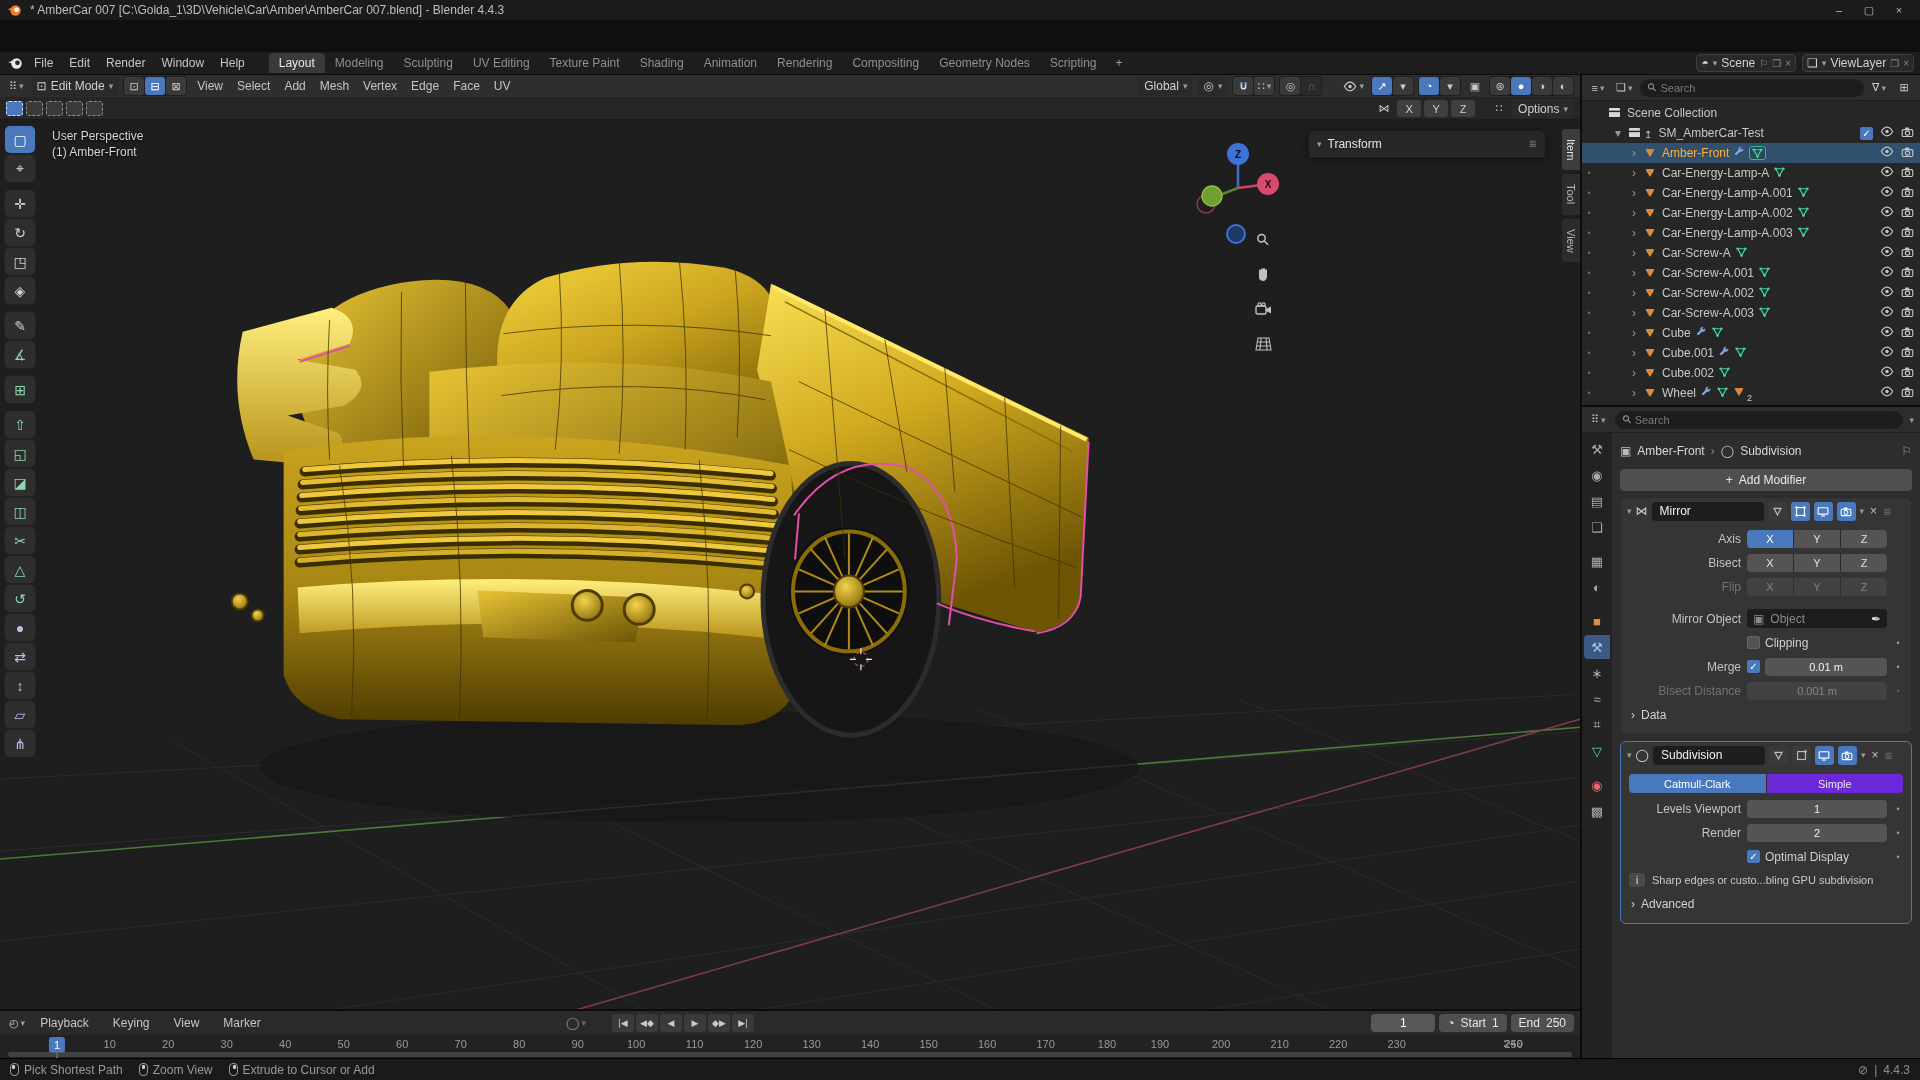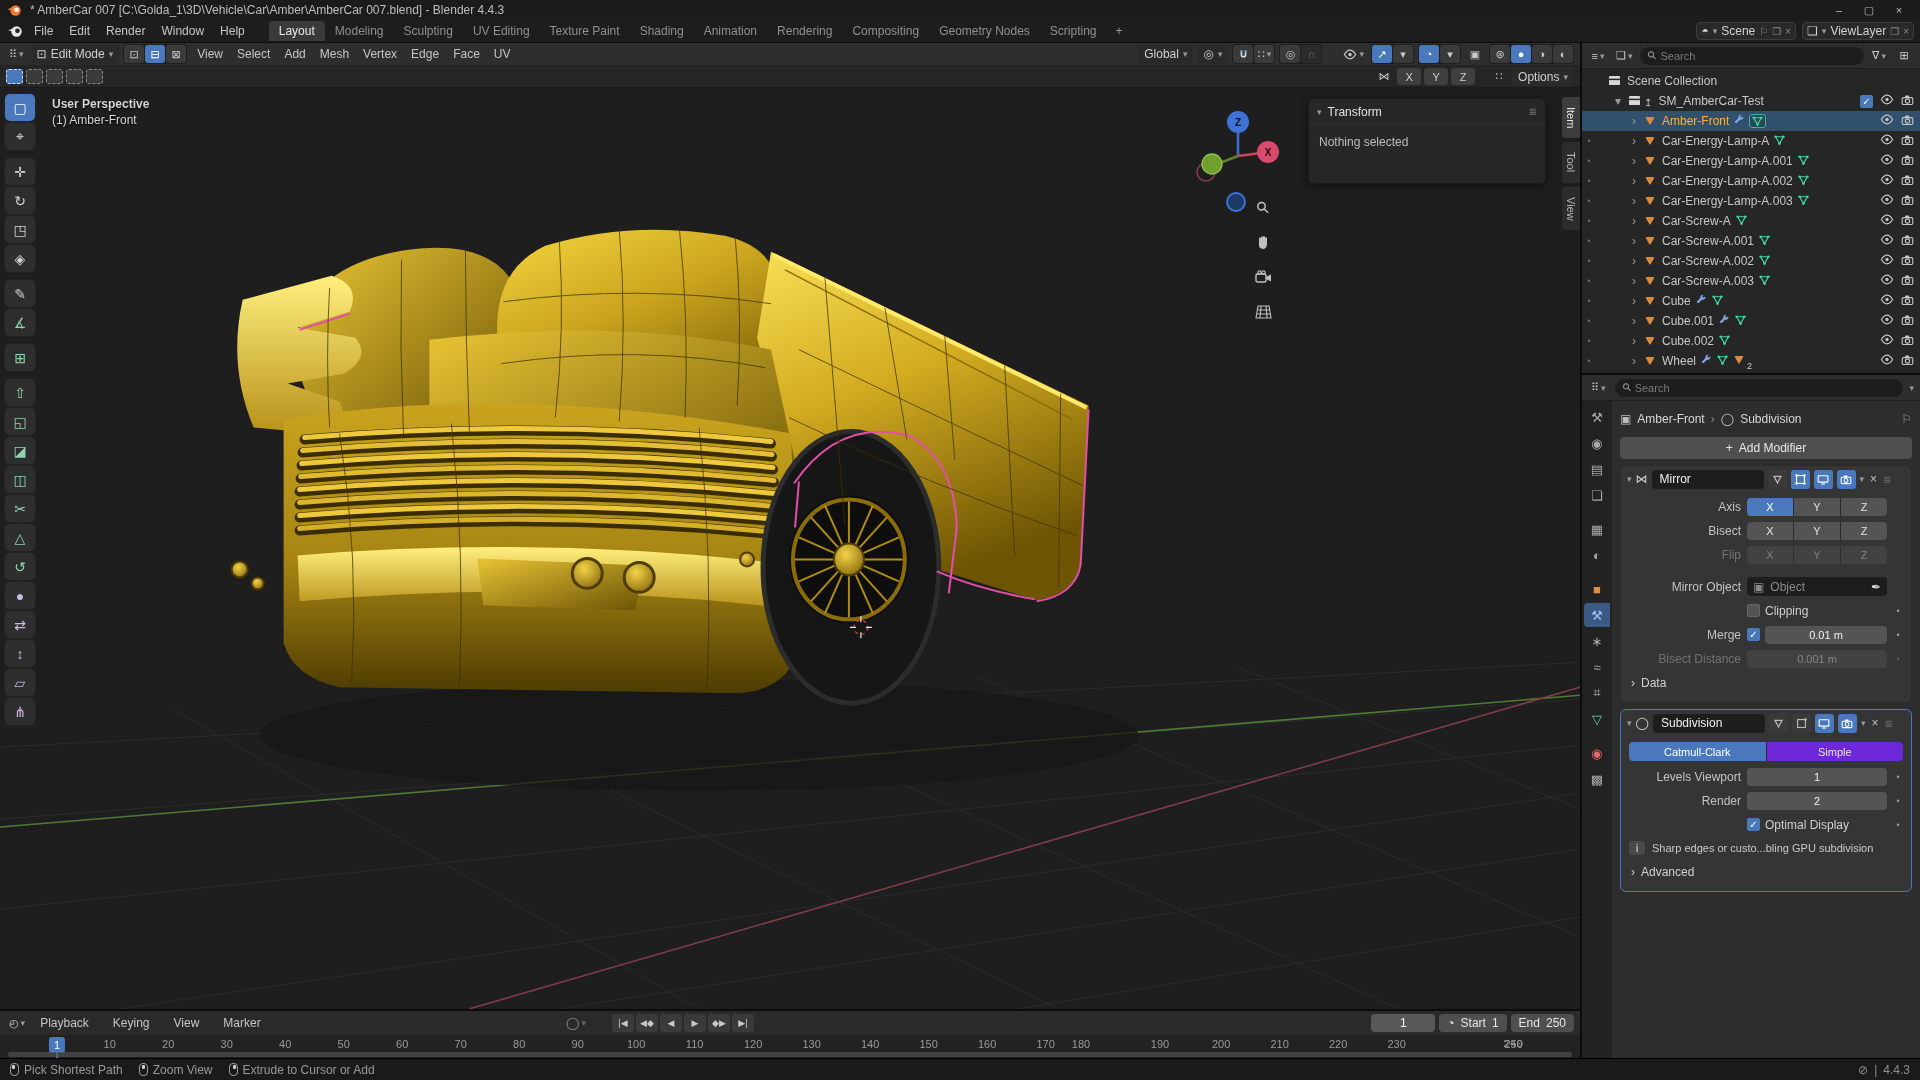--- a/index.html
+++ b/index.html
@@ -6,21 +6,21 @@
   html,body { width:1920px; height:1080px; overflow:hidden; background:#111; }
   body { font-family:"Liberation Sans", sans-serif; font-size:12px; color:#cfcfcf; }
   .app { display:flex; flex-direction:column; width:1920px; height:1080px; background:#0f0f0f; }
 
   
   .titlebar { height:20px; background:#1b1b1b; display:flex; align-items:center; gap:8px; padding:0 6px; color:#bdbdbd; font-size:12px; flex:0 0 auto; }
   .titlebar .wbtns { margin-left:auto; display:flex; }
   .wbtn { width:30px; height:20px; display:flex; align-items:center; justify-content:center; color:#bfbfbf; font-size:11px; }
 
   
-  .menubar { height:23px; background:#1d1d1d; display:flex; align-items:center; padding:0 6px; gap:2px; flex:0 0 auto; border-bottom:1px solid #0c0c0c; }
+  .menubar { height:23px; background:#1d1d1d; display:flex; align-items:center; padding:0 6px; gap:2px; flex:0 0 auto; border-bottom:1px solid #0c0c0c;margin-top:32px; }
   .menu-item { padding:2px 8px; border-radius:3px; color:#c6c6c6; }
   .ws-tabs { display:flex; margin-left:14px; align-items:center; }
   .ws-tab { padding:3px 10px; color:#909090; border-radius:4px 4px 0 0; }
   .ws-tab.active { background:#3a3a3a; color:#e8e8e8; }
   .ws-add { padding:2px 7px; color:#9a9a9a; }
   .scene-group { margin-left:auto; display:flex; gap:6px; align-items:center; }
   .pill-field { display:flex; align-items:center; gap:4px; background:#292929; border:1px solid #3d3d3d; border-radius:4px; height:18px; padding:0 4px; color:#d2d2d2; }
   .pill-field .dim { color:#8a8a8a; font-size:10px; }
   .caret { font-size:9px; color:#9a9a9a; }
 
@@ -520,21 +520,21 @@
             </div>
             <div class="tool">
               <span style="color: rgb(203, 183, 227);">▱</span>
             </div>
             <div class="tool">
               <span style="color: rgb(203, 183, 227);">⋔</span>
             </div>
           </div>
 
         <div class="vp-label">
-          <div style="font-weight:bold">User Perspective</div>
+          <div style="font-weight:normal">User Perspective</div>
           <div>(1) Amber-Front</div>
         </div>
 
         <svg class="nav-gizmo" width="92" height="108" viewBox="0 0 92 108">
           <line x1="46" y1="50" x2="46" y2="18" stroke="#3b6fc9" stroke-width="2.6"></line>
           <line x1="46" y1="50" x2="76" y2="46" stroke="#c9445f" stroke-width="2.6"></line>
           <line x1="46" y1="50" x2="20" y2="60" stroke="#5c8430" stroke-width="2.6"></line>
           <circle cx="14" cy="66" r="9" fill="none" stroke="#b0455f" stroke-width="1.6" opacity="0.7"></circle>
           <circle cx="20" cy="58" r="10" fill="#6f9f2f" stroke="#8fbf4a" stroke-width="1.4"></circle>
           <circle cx="46" cy="16" r="11" fill="#3d72d6"></circle>
@@ -567,21 +567,20 @@
               </svg>
           </span>
         </div>
 
         <div class="transform-panel">
           <div class="tp-head">
             <span class="caret">▾</span>
             <span>Transform</span>
             <span class="tp-dots">≣</span>
           </div>
-          <div class="tp-body">Nothing selected</div>
         </div>
 
         <div class="side-tabs" id="side-tabs">
             <span class="side-tab active">Item</span>
             <span class="side-tab">Tool</span>
             <span class="side-tab">View</span>
           </div>
       </div>
 
       <div class="timeline">
@@ -635,21 +634,21 @@
             <span class="tick" style="left: 519.15px;">80</span>
             <span class="tick" style="left: 577.65px;">90</span>
             <span class="tick" style="left: 636.15px;">100</span>
             <span class="tick" style="left: 694.65px;">110</span>
             <span class="tick" style="left: 753.15px;">120</span>
             <span class="tick" style="left: 811.65px;">130</span>
             <span class="tick" style="left: 870.15px;">140</span>
             <span class="tick" style="left: 928.65px;">150</span>
             <span class="tick" style="left: 987.15px;">160</span>
             <span class="tick" style="left: 1045.65px;">170</span>
-            <span class="tick" style="left: 1081px;">180</span>
+            <span class="tick" style="left: 1107px;">180</span>
             <span class="tick" style="left: 1160px;">190</span>
             <span class="tick" style="left: 1221.15px;">200</span>
             <span class="tick" style="left: 1279.65px;">210</span>
             <span class="tick" style="left: 1338.15px;">220</span>
             <span class="tick" style="left: 1396.65px;">230</span>
             <span class="tick" style="left: 1513px; font-family: Liberation Mono, monospace;">240</span>
             <span class="tick" style="left: 1513.65px;">250</span>
           </div>
       </div>
     </div>

